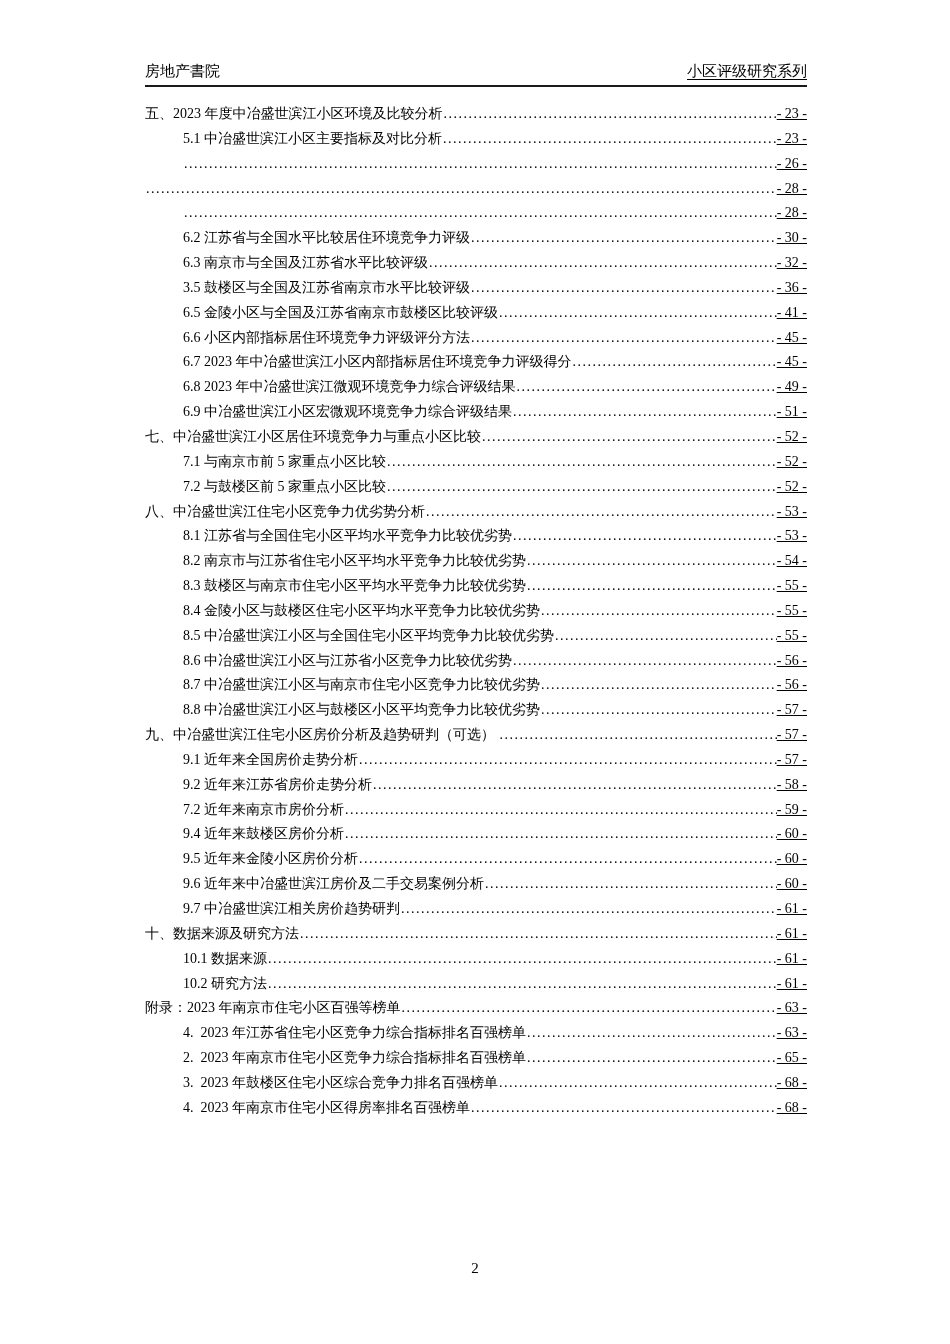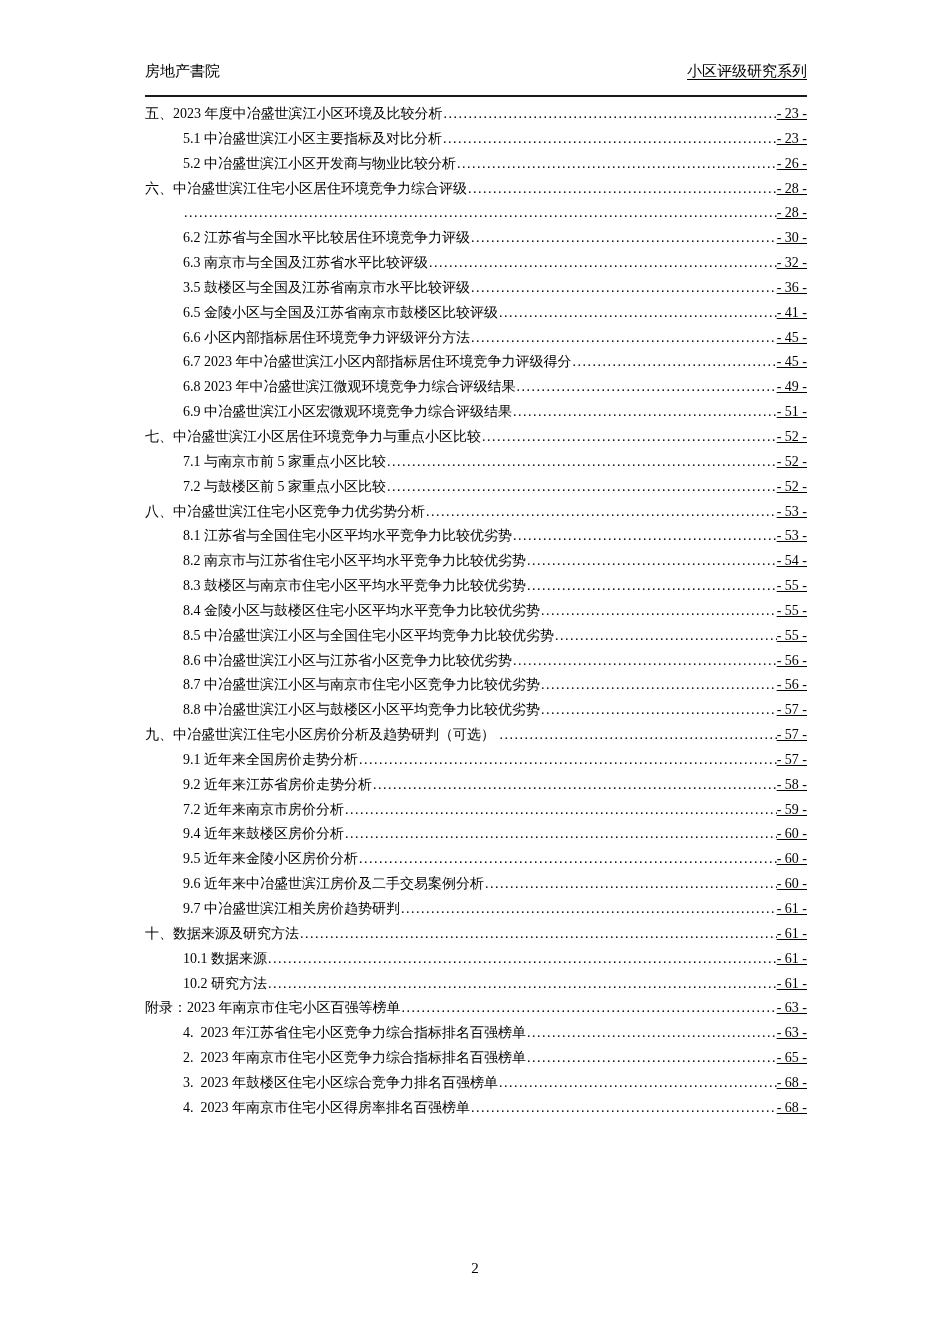--- a/index.html
+++ b/index.html
@@ -24,21 +24,21 @@
     position: absolute;
     left: 145px;
     top: 60px;
     width: 662px;
     display: flex;
     justify-content: space-between;
     align-items: flex-end;
     font-family: "Liberation Sans", "DejaVu Sans", sans-serif;
     font-size: 15px;
     line-height: 22px;
-    padding-bottom: 13px;
+    padding-bottom: 3px;
     border-bottom: 2px solid #1a1a1a;
   }
   .page-header .hdr-right {
     text-decoration: underline;
     text-underline-offset: 3px;
   }
   .toc {
     position: absolute;
     left: 145px;
     top: 102px;
@@ -96,26 +96,24 @@
         <span class="toc-label">五、2023 年度中冶盛世滨江小区环境及比较分析</span>
         <span class="toc-leader">................................................................................................................................................................................................................................................</span>
         <span class="toc-page">- 23 -</span>
       </div>
       <div class="toc-row lvl2">
         <span class="toc-label">5.1 中冶盛世滨江小区主要指标及对比分析</span>
         <span class="toc-leader">................................................................................................................................................................................................................................................</span>
         <span class="toc-page">- 23 -</span>
       </div>
       <div class="toc-row lvl2">
-        <span class="toc-label">5.2 中冶盛世滨江小区开发商与物业比较分析</span>
         <span class="toc-leader">................................................................................................................................................................................................................................................</span>
         <span class="toc-page">- 26 -</span>
       </div>
       <div class="toc-row lvl1">
-        <span class="toc-label">六、中冶盛世滨江住宅小区居住环境竞争力综合评级</span>
         <span class="toc-leader">................................................................................................................................................................................................................................................</span>
         <span class="toc-page">- 28 -</span>
       </div>
       <div class="toc-row lvl2">
         <span class="toc-leader">................................................................................................................................................................................................................................................</span>
         <span class="toc-page">- 28 -</span>
       </div>
       <div class="toc-row lvl2">
         <span class="toc-label">6.2 江苏省与全国水平比较居住环境竞争力评级</span>
         <span class="toc-leader">................................................................................................................................................................................................................................................</span>

